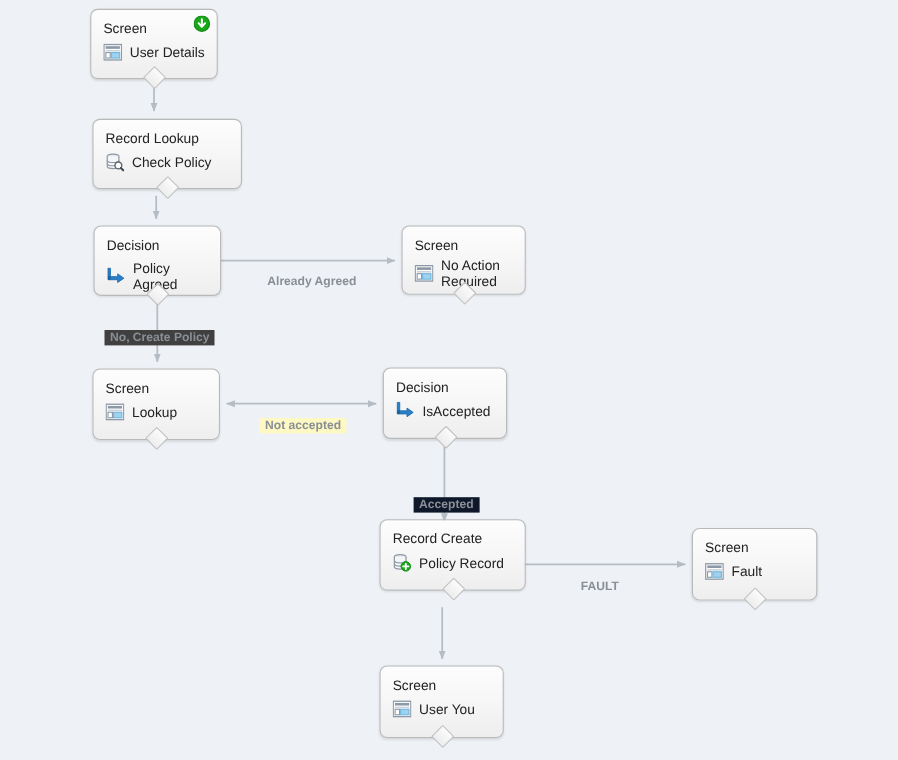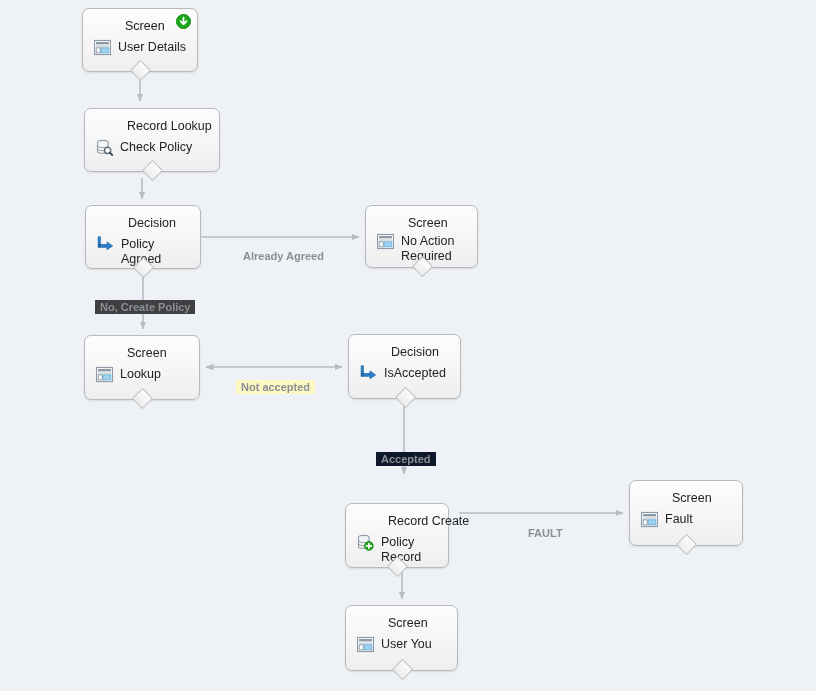--- a/index.html
+++ b/index.html
@@ -38,29 +38,28 @@
     box-shadow: 0 1px 2px rgba(0,0,0,0.10);
   }
   .node-type {
     position: absolute;
     left: 11px;
     top: 10px;
     font-size: 12.5px;
     color: #222222;
     line-height: 15px;
     white-space: nowrap;
-    margin-left: 31px;
   }
   .node-body {
     position: absolute;
     left: 11px;
     top: 30px;
     right: 8px;
     display: flex;
-    align-items: flex-start;
+    align-items: center;
     gap: 7px;
   }
   .node-label {
     font-size: 12.5px;
     color: #222222;
     line-height: 15px;
     padding-top: 1px;
   }
   .node-icon {
     width: 17px;
@@ -243,21 +242,21 @@
         <svg width="17" height="17" viewBox="0 0 17 17">
           <path d="M3.4,0.8 L3.4,8.5 L10,8.5 L10,6 L15.6,9.9 L10,13.8 L10,11.3 L1.2,11.3 L1.2,0.8 Z" fill="#2a7fc9" stroke="#1f6bac" stroke-width="0.8" stroke-linejoin="round"></path>
           <path d="M1.2,8.0 L3.4,8.0 L3.4,11.3 L1.2,11.3 Z" fill="#1b5f9b"></path>
         </svg>
       </span>
       <span class="node-label">IsAccepted</span>
     </div>
     <div class="conn"></div>
   </div>
 
-  <div class="node" style="left:345px; top:503px; width:104px; height:65px;">
+  <div class="node" style="left:345px; top:472px; width:133px; height:65px;">
     <div class="node-type">Record Create</div>
     <div class="node-body">
       <span class="node-icon">
         <svg width="17" height="17" viewBox="0 0 17 17">
           <ellipse cx="6.8" cy="3.3" rx="5.3" ry="2.1" fill="#e9edf1" stroke="#8d99a6" stroke-width="1.1"></ellipse>
           <path d="M1.5,3.3 L1.5,12.2 C1.5,13.4 3.9,14.3 6.8,14.3 C9.7,14.3 12.1,13.4 12.1,12.2 L12.1,3.3" fill="#f4f6f8" stroke="#8d99a6" stroke-width="1.1"></path>
           <path d="M1.5,6.6 C1.5,7.8 3.9,8.7 6.8,8.7 C9.7,8.7 12.1,7.8 12.1,6.6" fill="none" stroke="#8d99a6" stroke-width="1"></path>
           <path d="M1.5,9.6 C1.5,10.8 3.9,11.7 6.8,11.7 C9.7,11.7 12.1,10.8 12.1,9.6" fill="none" stroke="#8d99a6" stroke-width="1"></path>
           <circle cx="11.9" cy="11.9" r="4.3" fill="#1aa81a" stroke="#0f8a0f" stroke-width="0.9"></circle>
           <path d="M11.9,9.5 L11.9,14.3 M9.5,11.9 L14.3,11.9" stroke="#ffffff" stroke-width="1.7" stroke-linecap="round"></path>

